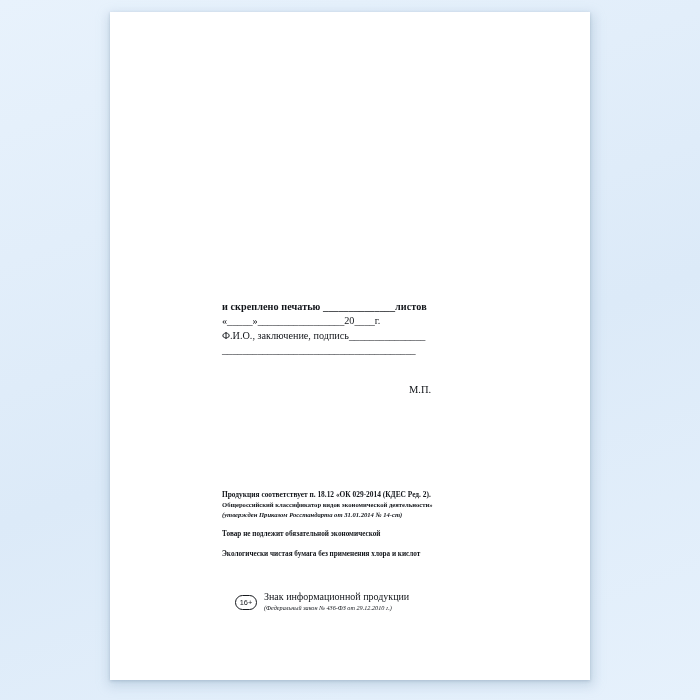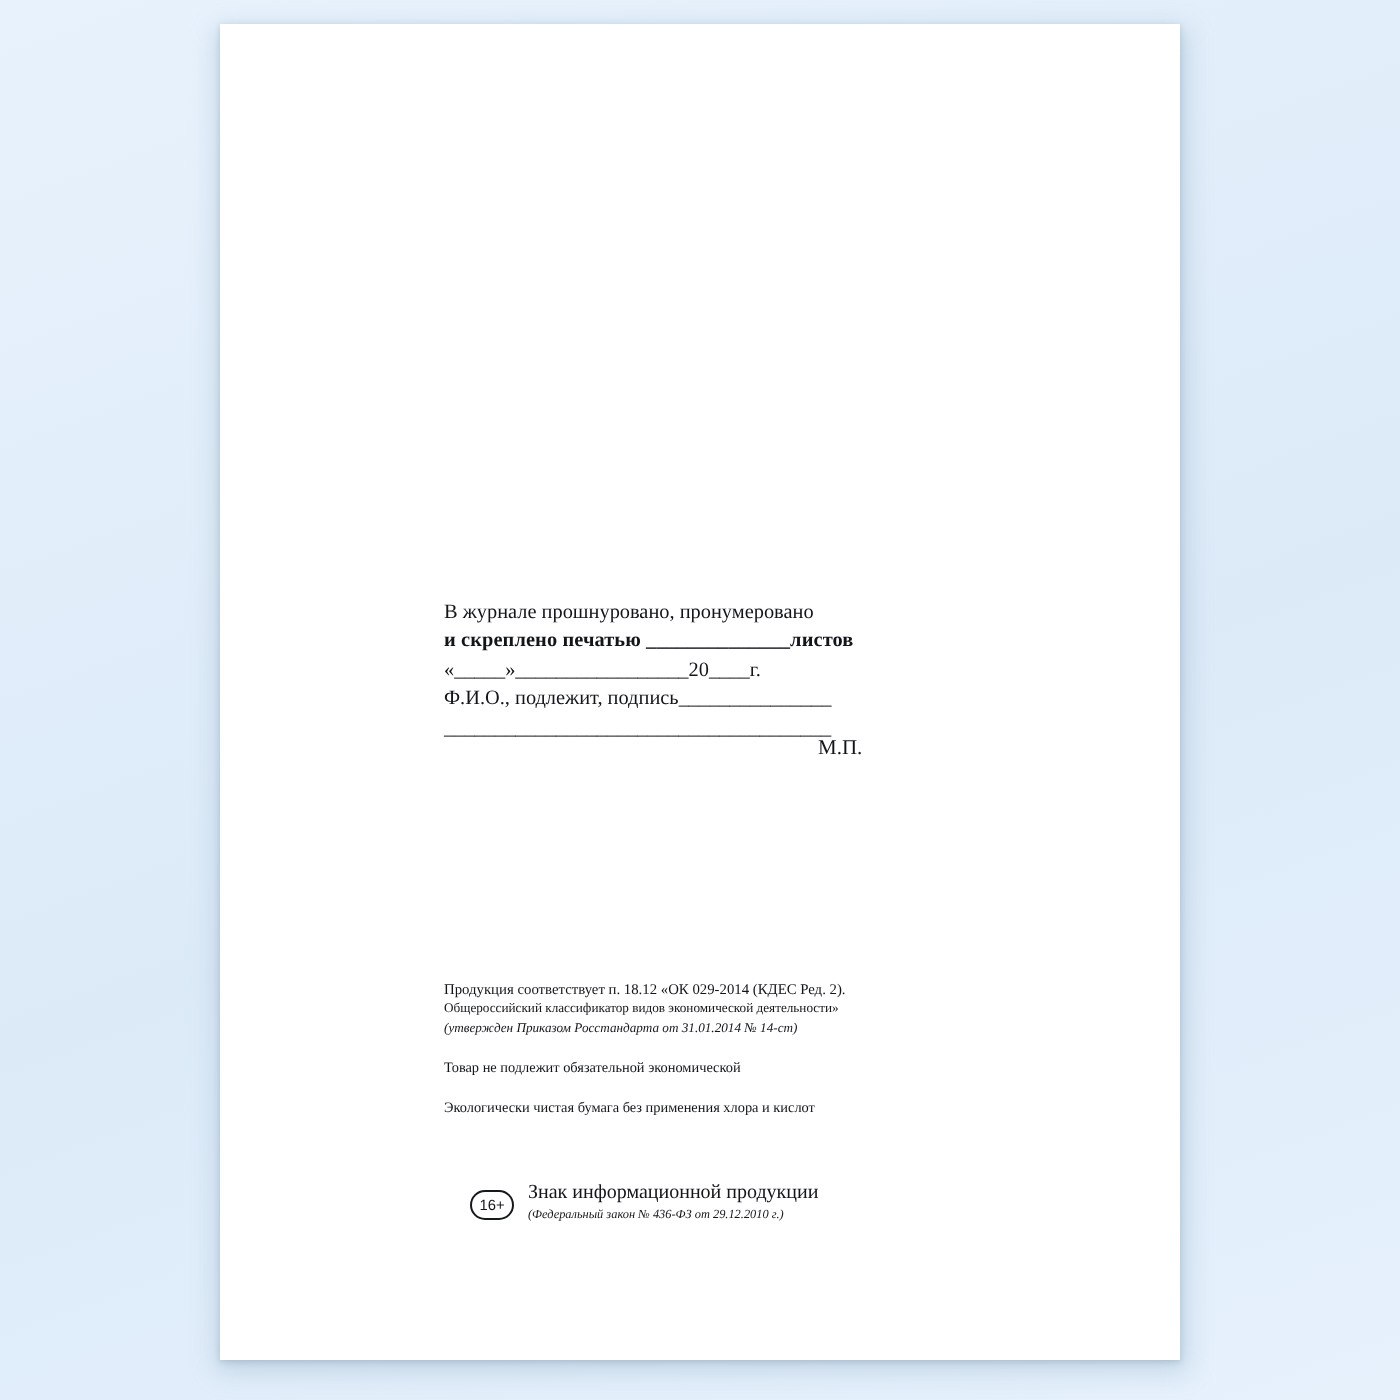--- a/index.html
+++ b/index.html
@@ -60,32 +60,33 @@
     line-height: 14.4px;
     white-space: nowrap;
   }
   .seal-line.wide {
     letter-spacing: 0.05px;
     font-weight: bold;
   }
   .mp {
     position: absolute;
     left: 299px;
-    top: 357px;
+    top: 372px;
     font-size: 10.5px;
     color: #12151a;
   }
 
   
   .legal {
     position: absolute;
     left: 112px;
     top: 478px;
     width: 350px;
     color: #12151a;
+    font-weight: bold;
   }
   .legal .l1 {
     font-size: 7.4px;
     line-height: 10.2px;
     white-space: nowrap;
   }
   .legal .l2 {
     font-size: 6.6px;
     line-height: 9.6px;
     white-space: nowrap;
@@ -149,24 +150,23 @@
 <body>
 
 <div class="stage">
 
   <div class="page-shadow"></div>
 
   <div class="page">
     <div class="page-inner">
 
       <div class="seal-block">
-        <div class="seal-line">В журнале прошнуровано, пронумеровано</div>
         <div class="seal-line wide">и скреплено печатью ______________листов</div>
         <div class="seal-line">«_____»_________________20____г.</div>
-        <div class="seal-line">Ф.И.О., подлежит, подпись_______________</div>
+        <div class="seal-line">Ф.И.О., заключение, подпись_______________</div>
         <div class="seal-line">______________________________________</div>
       </div>
 
       <div class="mp">М.П.</div>
 
       <div class="legal">
         <div class="l1">Продукция соответствует п. 18.12 «ОК 029-2014 (КДЕС Ред. 2).</div>
         <div class="l2">Общероссийский классификатор видов экономической деятельности»</div>
         <div class="l3">(утвержден Приказом Росстандарта от 31.01.2014 № 14-ст)</div>
         <div class="para">Товар не подлежит обязательной экономической</div>

